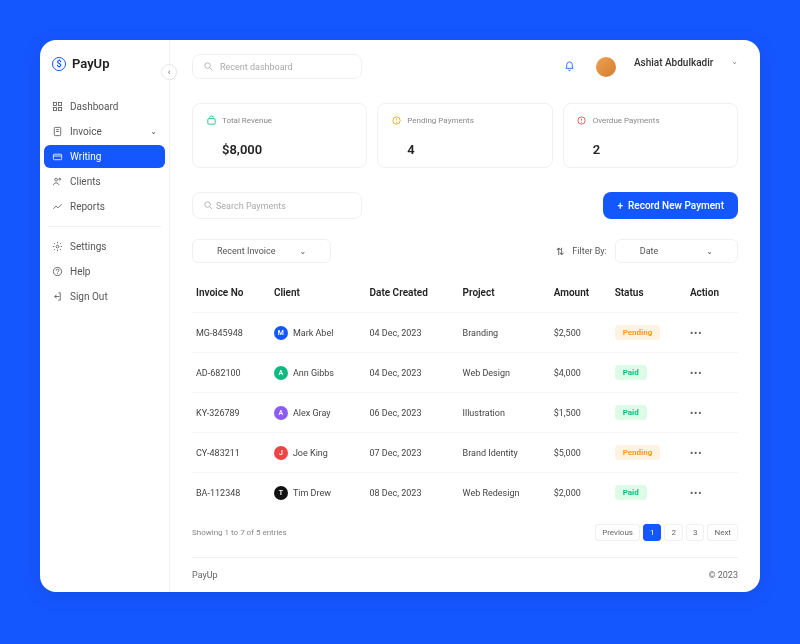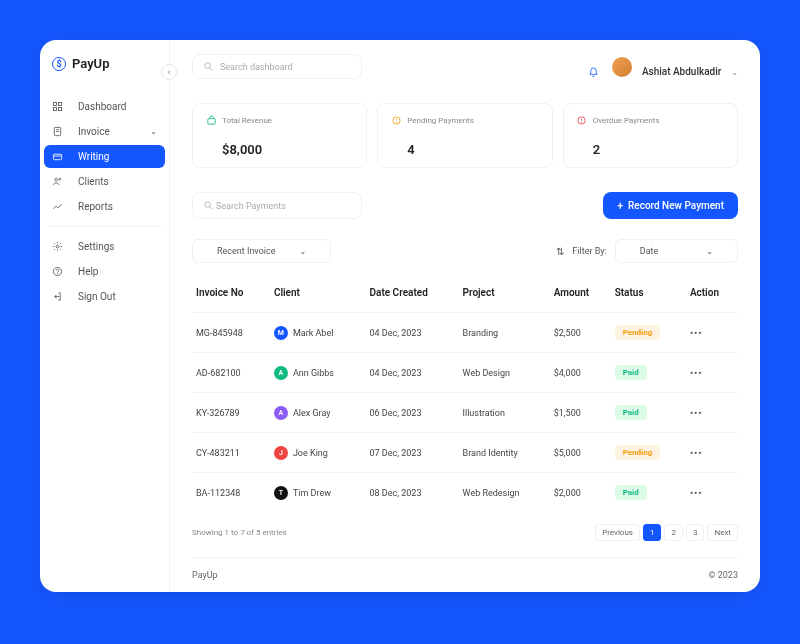--- a/index.html
+++ b/index.html
@@ -2,29 +2,29 @@
 <html><head>
 <meta charset="utf-8">
 <style>
 *{margin:0;padding:0;box-sizing:border-box;font-family:-apple-system,BlinkMacSystemFont,"Segoe UI",Roboto,sans-serif}
 body{background:#1557ff;padding:40px;min-height:644px}
 .app{background:#fff;border-radius:16px;width:720px;margin:0 auto;display:flex;box-shadow:0 4px 20px rgba(0,0,0,0.1);overflow:hidden}
 .sidebar{width:130px;border-right:1px solid #eef0f3;padding:16px 4px;position:relative}
 .logo{display:flex;align-items:center;gap:6px;padding:0 8px 24px;font-weight:600;font-size:13px;color:#222}
 .logo-icon{width:14px;height:14px;border:1.5px solid #1557ff;border-radius:50%;display:flex;align-items:center;justify-content:center;color:#1557ff;font-size:9px;font-weight:700}
 .collapse{position:absolute;right:-8px;top:24px;width:16px;height:16px;background:#fff;border:1px solid #e5e7eb;border-radius:50%;display:flex;align-items:center;justify-content:center;font-size:9px;color:#666;cursor:pointer}
-.nav-item{display:flex;align-items:center;gap:15px;padding:6px 8px;font-size:10px;color:#555;cursor:pointer;border-radius:6px;margin-bottom:2px}
+.nav-item{display:flex;align-items:center;gap:7px;padding:6px 8px;font-size:10px;color:#555;cursor:pointer;border-radius:6px;margin-bottom:2px}
 .nav-item.active{background:#1557ff;color:#fff}
 .nav-item .chev{margin-left:auto;font-size:8px}
 .nav-icon{width:11px;height:11px;display:flex;align-items:center;justify-content:center}
 .nav-divider{height:1px;background:#eef0f3;margin:8px 4px}
 .main{flex:1;padding:14px 22px 0}
 .topbar{display:flex;align-items:center;gap:12px;margin-bottom:24px}
 .search{flex:0 0 170px;display:flex;align-items:center;gap:6px;background:#fff;border:1px solid #eef0f3;border-radius:8px;padding:6px 10px;font-size:9px;color:#aaa}
-.user-area{margin-left:auto;display:flex;align-items:flex-end;gap:10px}
+.user-area{margin-left:auto;display:flex;align-items:flex-start;gap:18px}
 .bell{width:14px;height:14px;color:#1557ff;cursor:pointer}
 .avatar{width:20px;height:20px;border-radius:50%;background:linear-gradient(135deg,#f0a050,#d08030)}
 .username{font-size:10px;color:#333;font-weight:500}
 .stats{display:flex;gap:10px;margin-bottom:24px}
 .stat{flex:1;border:1px solid #eef0f3;border-radius:8px;padding:10px 12px}
 .stat-label{display:flex;align-items:center;gap:5px;font-size:8px;color:#888;margin-bottom:16px}
 .stat-value{font-size:13px;font-weight:600;color:#222;padding-left:17px}
 .stat-icon{width:12px;height:12px;border-radius:3px;display:flex;align-items:center;justify-content:center;font-size:8px}
 .si1{color:#10b981}
 .si2{color:#6366f1}
@@ -147,21 +147,21 @@
     </div>
   </aside>
 
   <main class="main">
     <div class="topbar">
       <div class="search">
         <svg viewBox="0 0 24 24">
             <circle cx="10" cy="10" r="6"></circle>
             <line x1="15" y1="15" x2="20" y2="20"></line>
           </svg>
-        <span>Search dashboard</span>
+        <span>Recent dashboard</span>
       </div>
       <div class="user-area">
         <span class="bell"><svg viewBox="0 0 24 24">
               <path d="M6 8a6 6 0 0112 0v5l2 3H4l2-3z"></path>
               <path d="M10 19a2 2 0 004 0"></path>
             </svg></span>
         <div class="avatar"></div>
         <span class="username">Ashiat Abdulkadir</span>
         <span style="font-size:8px;color:#888">⌄</span>
       </div>

